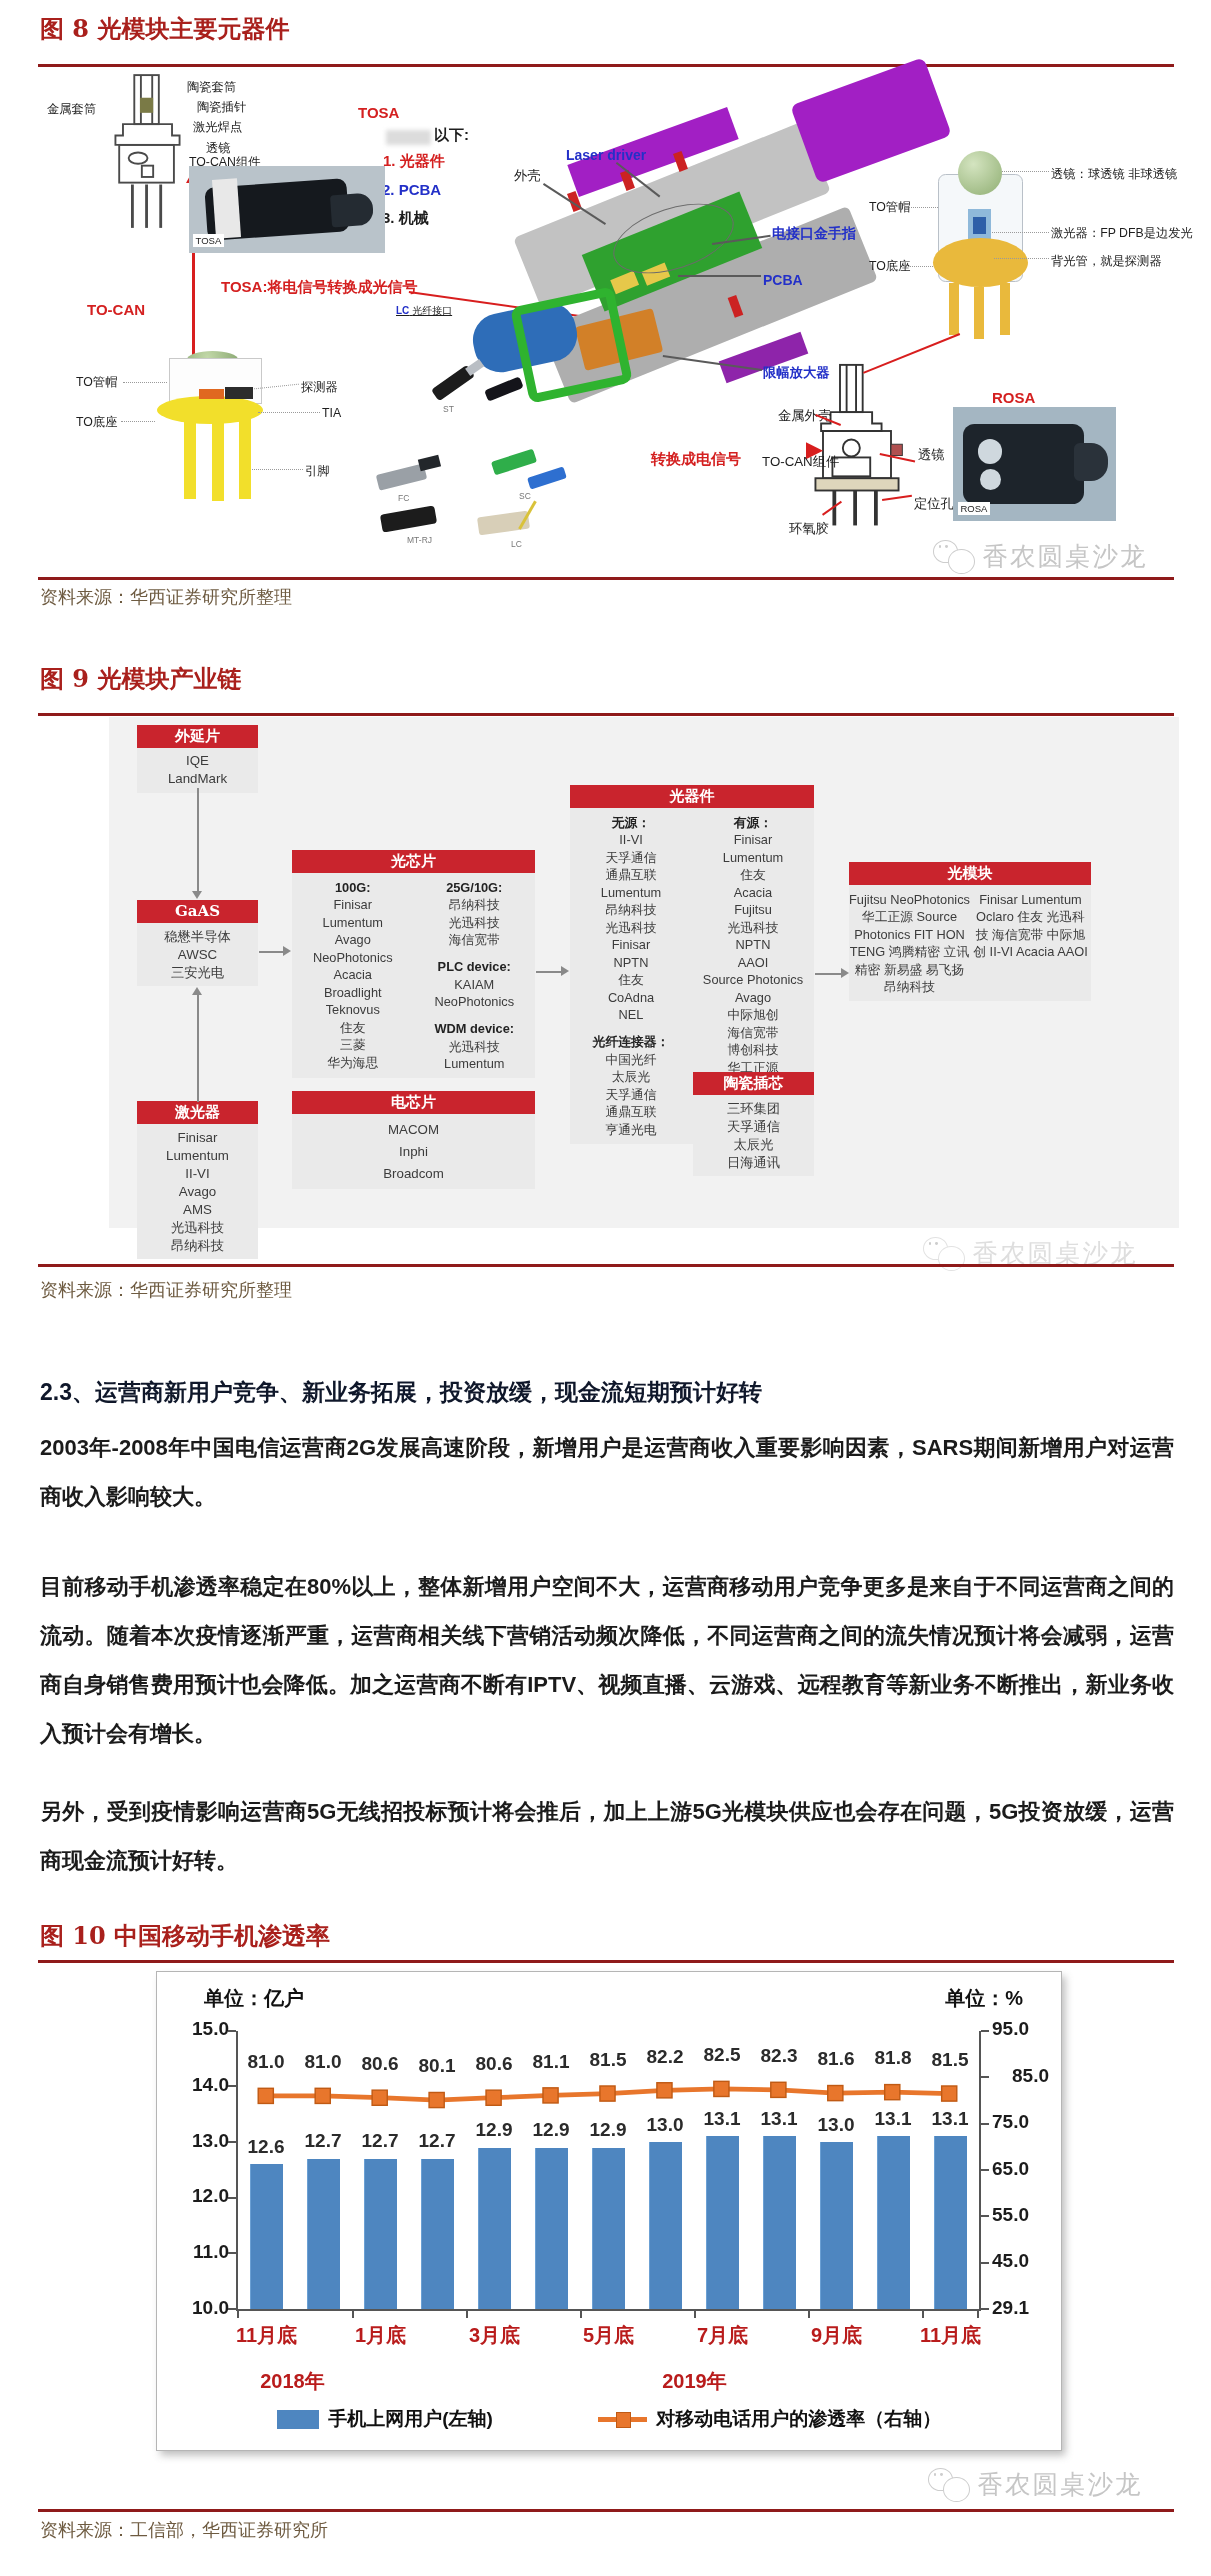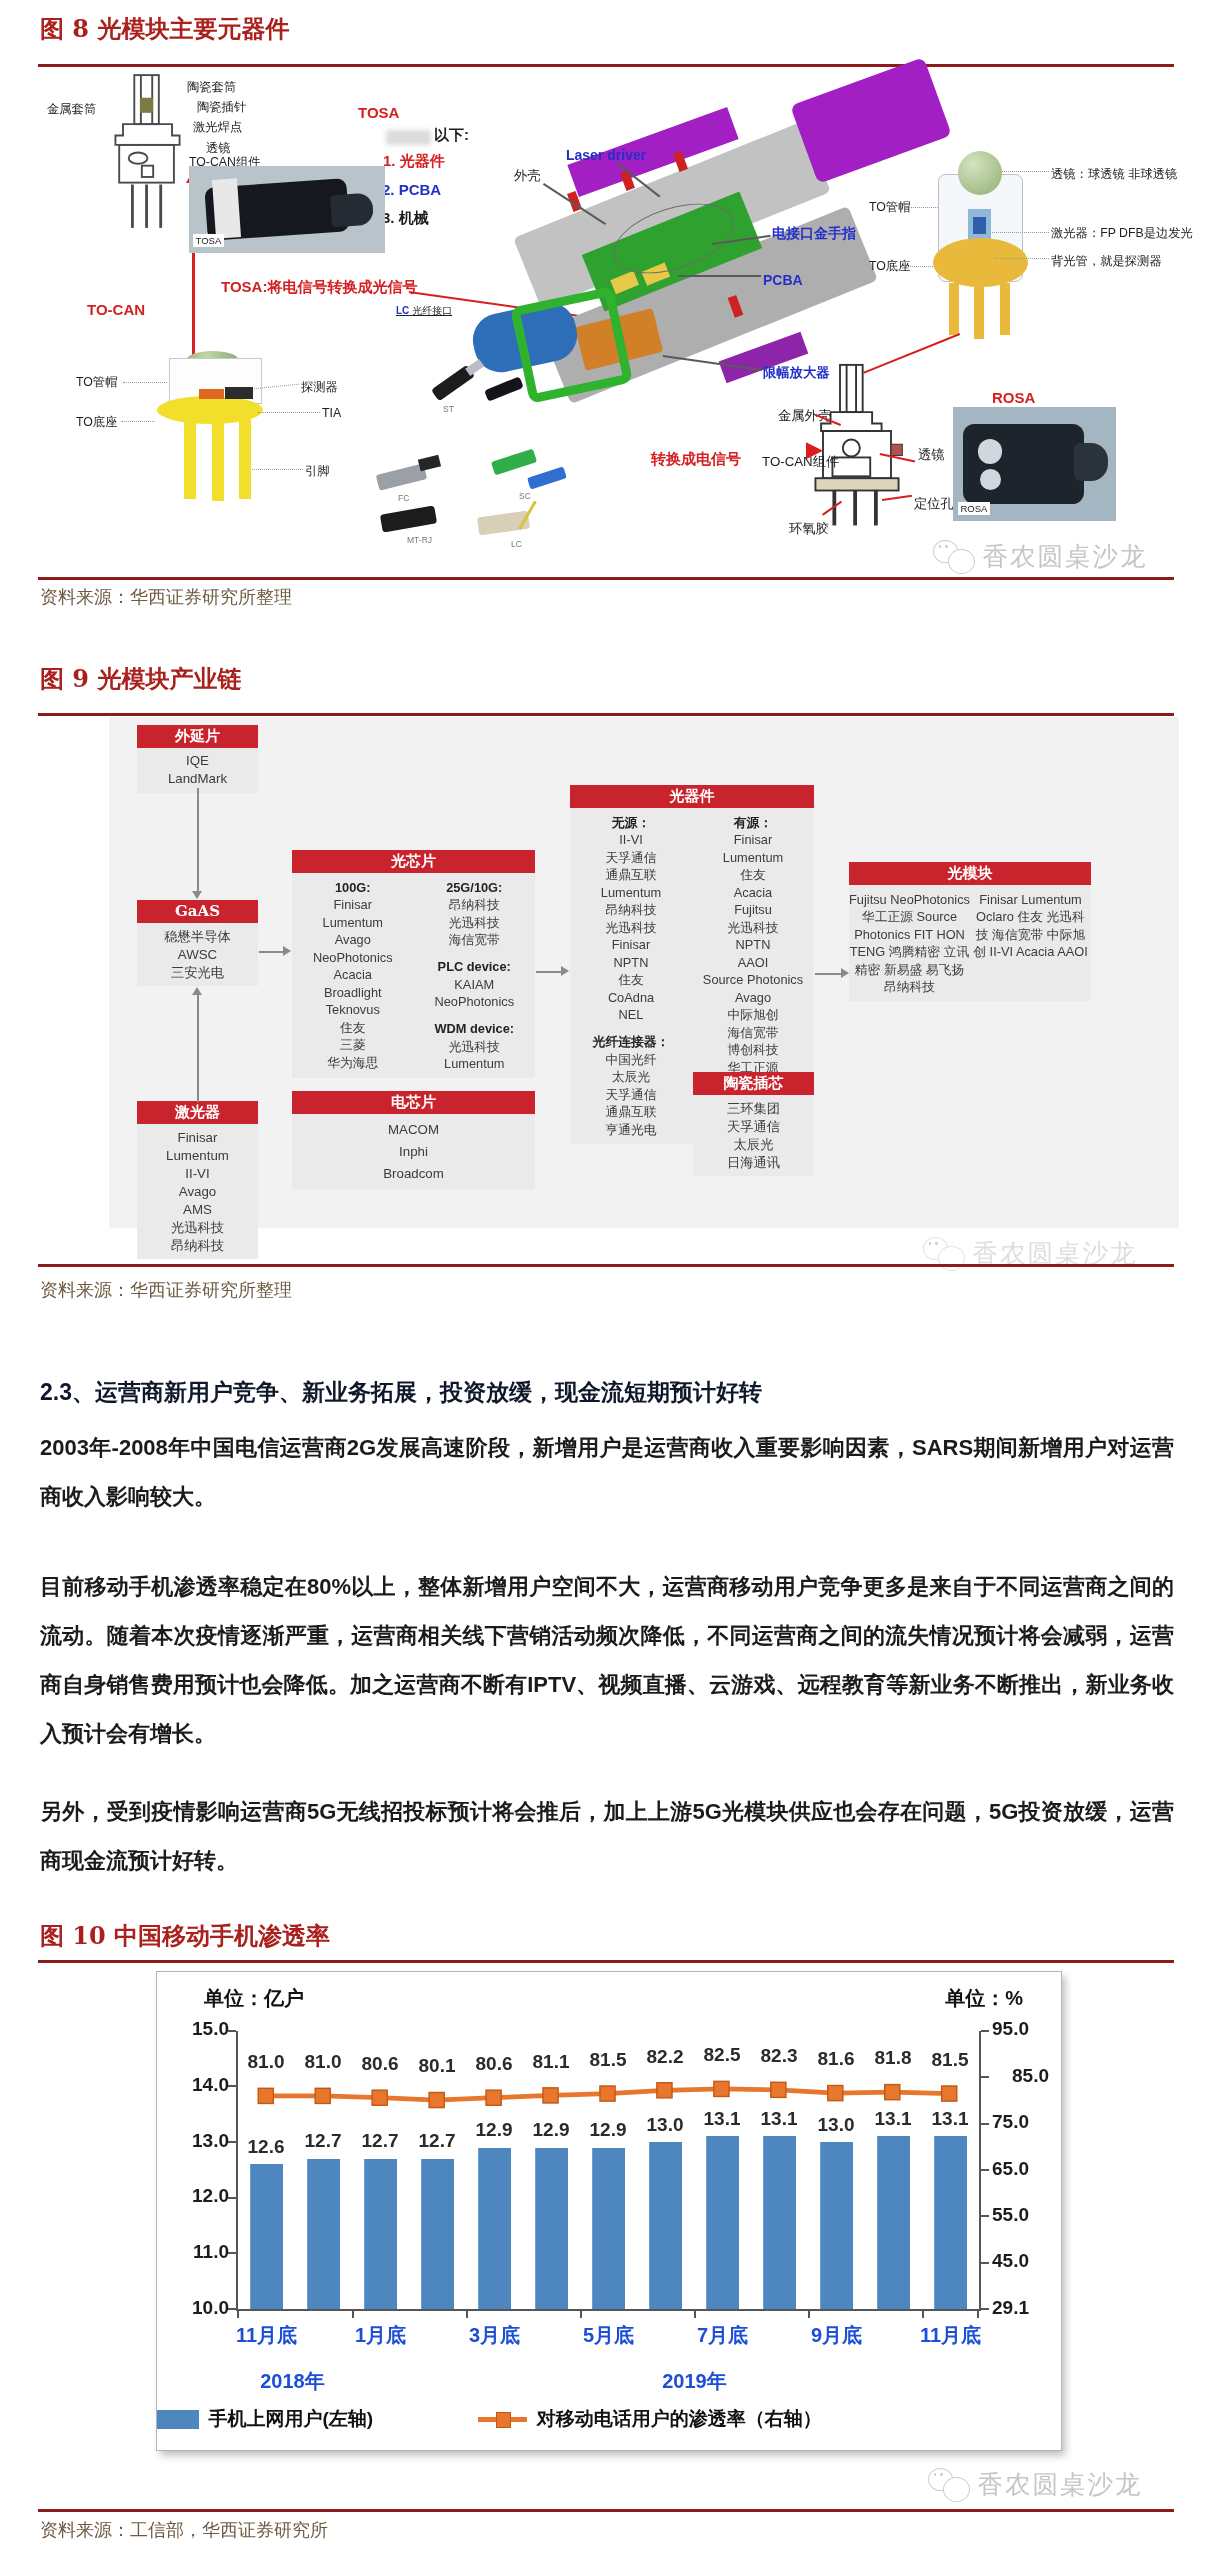--- a/index.html
+++ b/index.html
@@ -59,22 +59,22 @@
         font-weight:600;text-align:justify;}
   
   #chart{position:absolute;left:156px;top:1971px;width:904px;height:478px;background:#fff;
          border:0.9px solid #b5b5b5;box-shadow:3.8px 4.7px 7.6px rgba(110,110,110,.45);}
   .unit{position:absolute;font-size:20px;font-weight:700;color:#111;}
   .axisline{position:absolute;background:#555;}
   .ytick{position:absolute;width:57px;font-size:19px;font-weight:700;color:#1c1c1c;}
   .tickmark{position:absolute;background:#555;}
   .bar{position:absolute;background:#4e86c0;border-left:1.9px solid #6ba0d4;}
   .dlabel{position:absolute;width:70px;text-align:center;font-size:19px;font-weight:700;color:#2b2b2b;}
-  .xlab{position:absolute;width:91px;text-align:center;font-size:20px;font-weight:700;color:#1d4ed8;}
-  .legend{position:absolute;left:0;right:0;top:434px;display:flex;justify-content:flex-start;gap:105px;align-items:center;}
+  .xlab{position:absolute;width:91px;text-align:center;font-size:20px;font-weight:700;color:#b91c1c;}
+  .legend{position:absolute;left:0;right:0;top:434px;display:flex;justify-content:center;gap:105px;align-items:center;}
   .lg-item{display:flex;align-items:center;gap:9.5px;font-size:19px;font-weight:600;color:#111;}
   .lg-swatch{width:42px;height:19px;background:#4e86c0;}
   .lg-line{position:relative;width:49px;height:19px;}
   .lg-line .ln{position:absolute;left:0;top:7.6px;width:49px;height:4.7px;background:#e8762c;}
   .lg-line .mk{position:absolute;left:18px;top:2.8px;width:13.3px;height:13.3px;background:#e8762c;border:0.9px solid #c05a14;}
   
   .outline{border:1.9px solid #b9c0c8;background:#f5f8fa;}
 </style>
 </head>
 <body>

